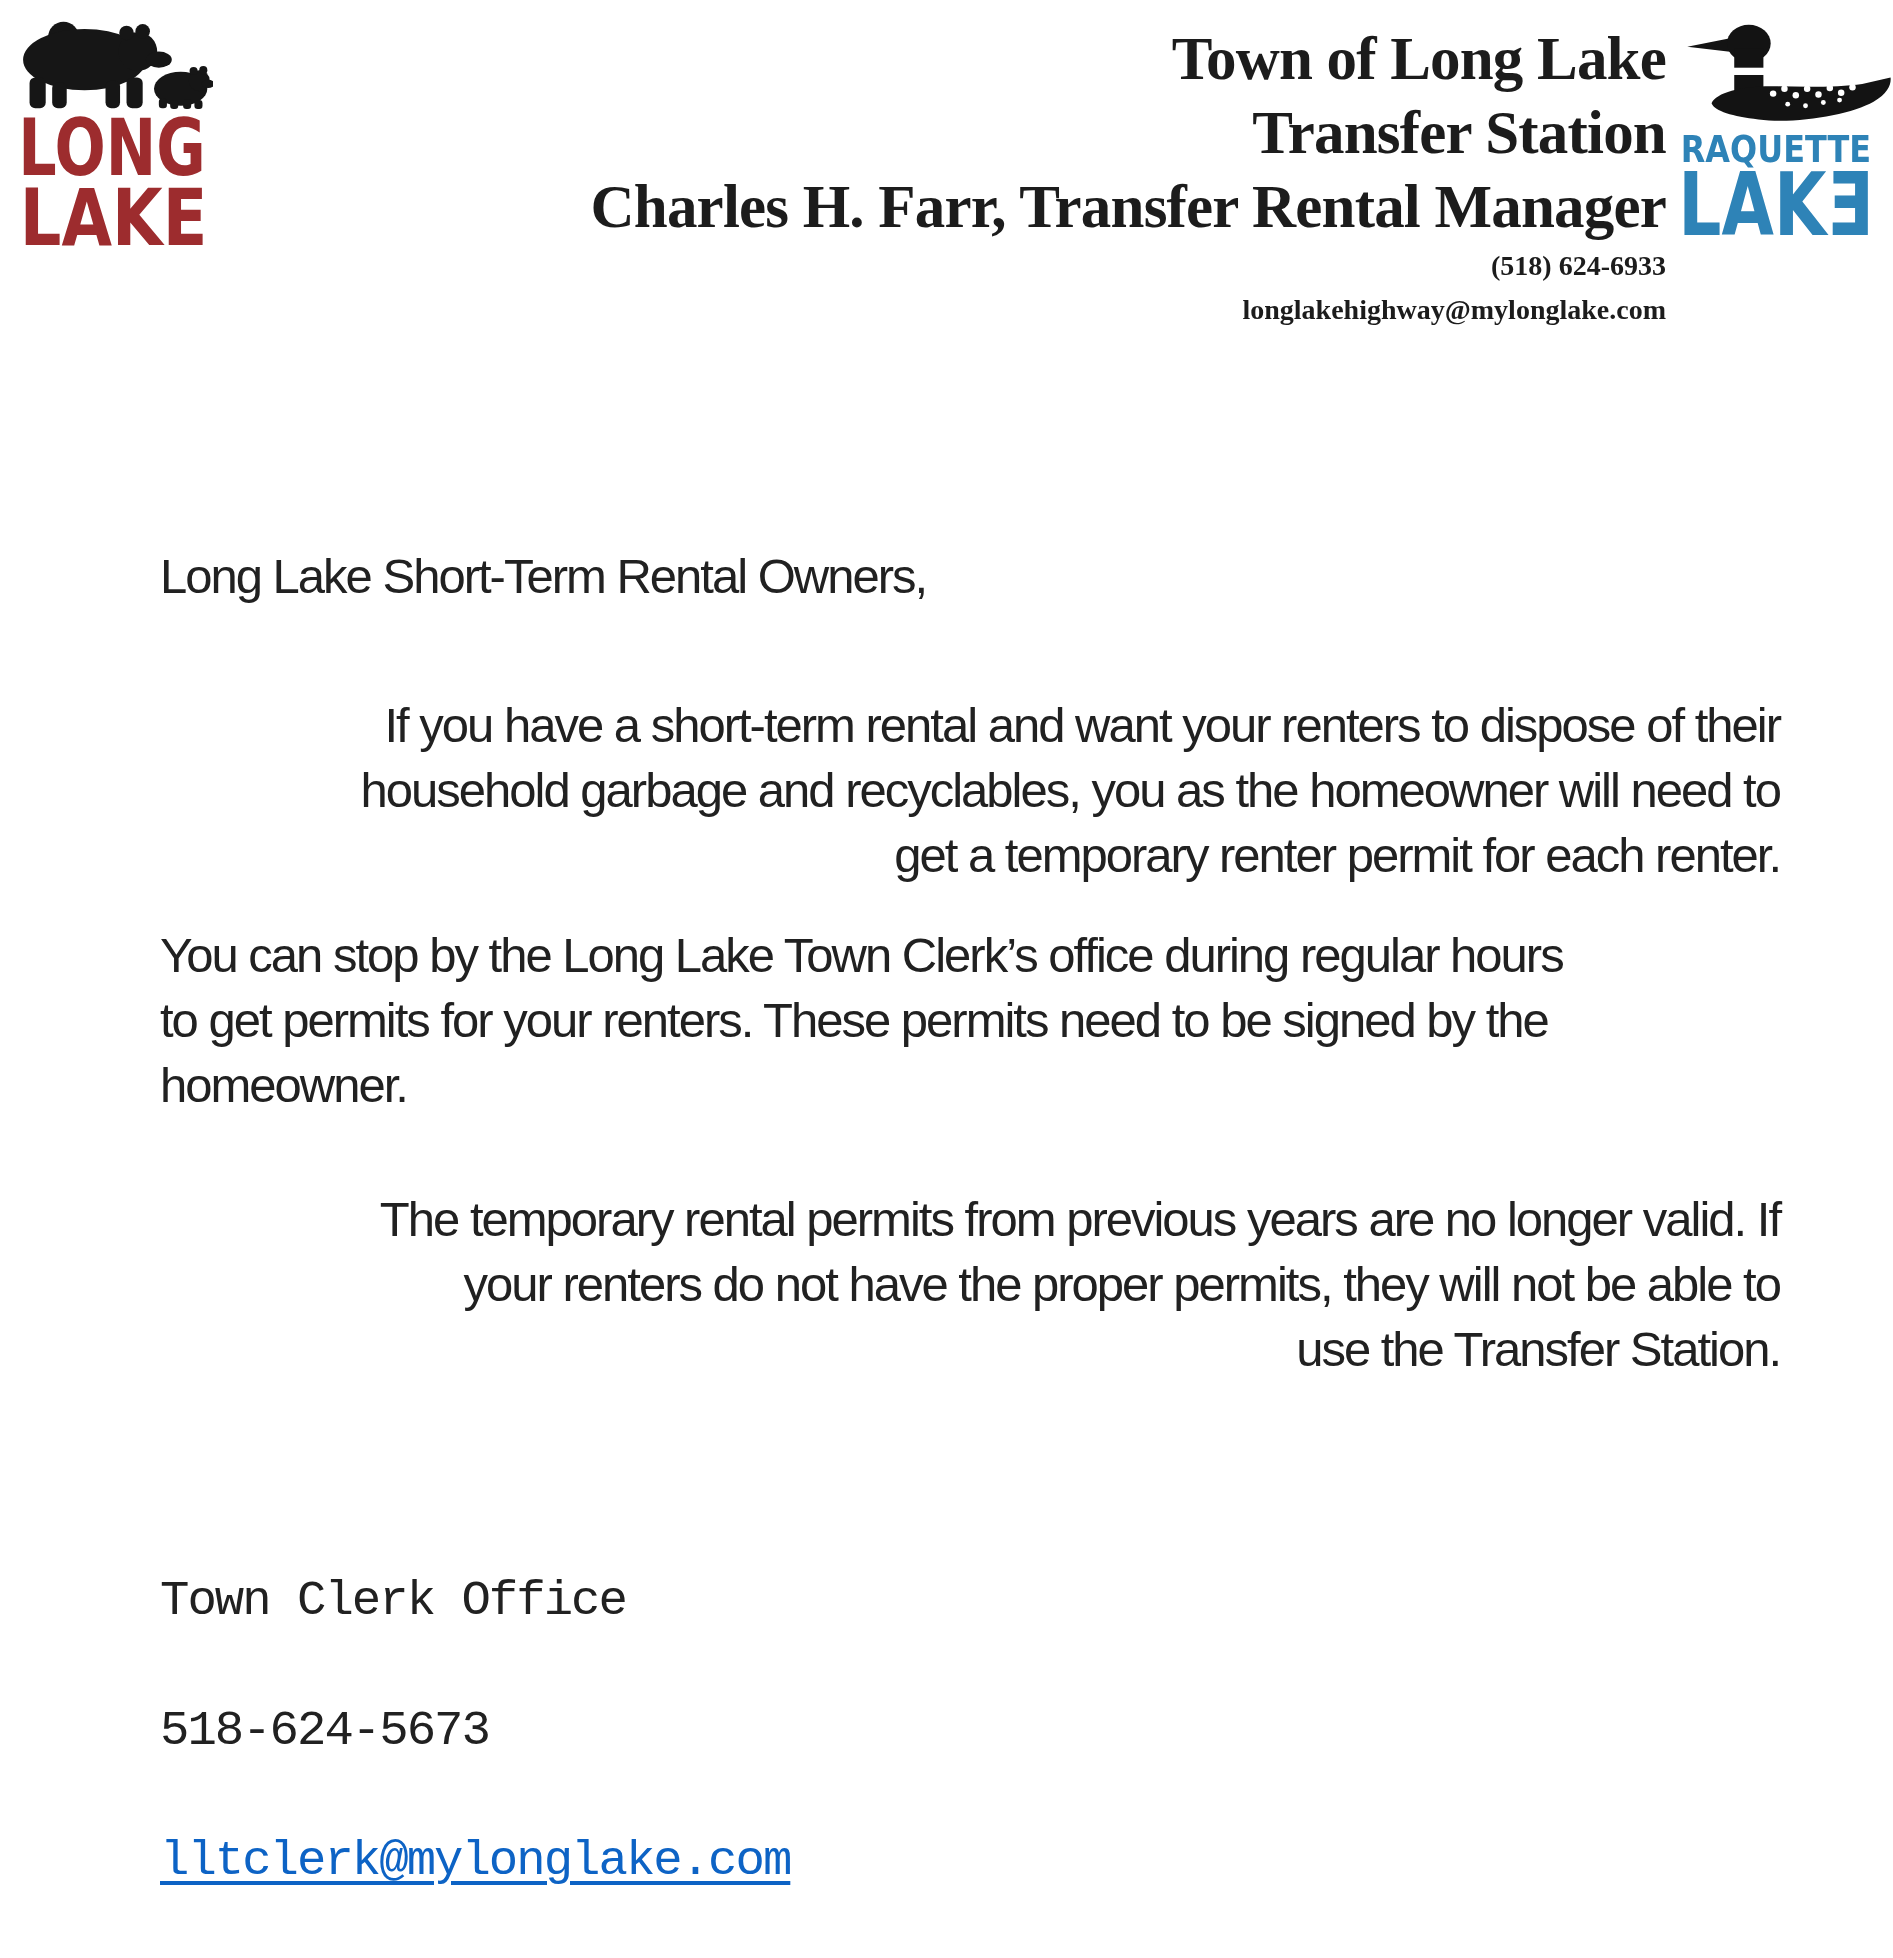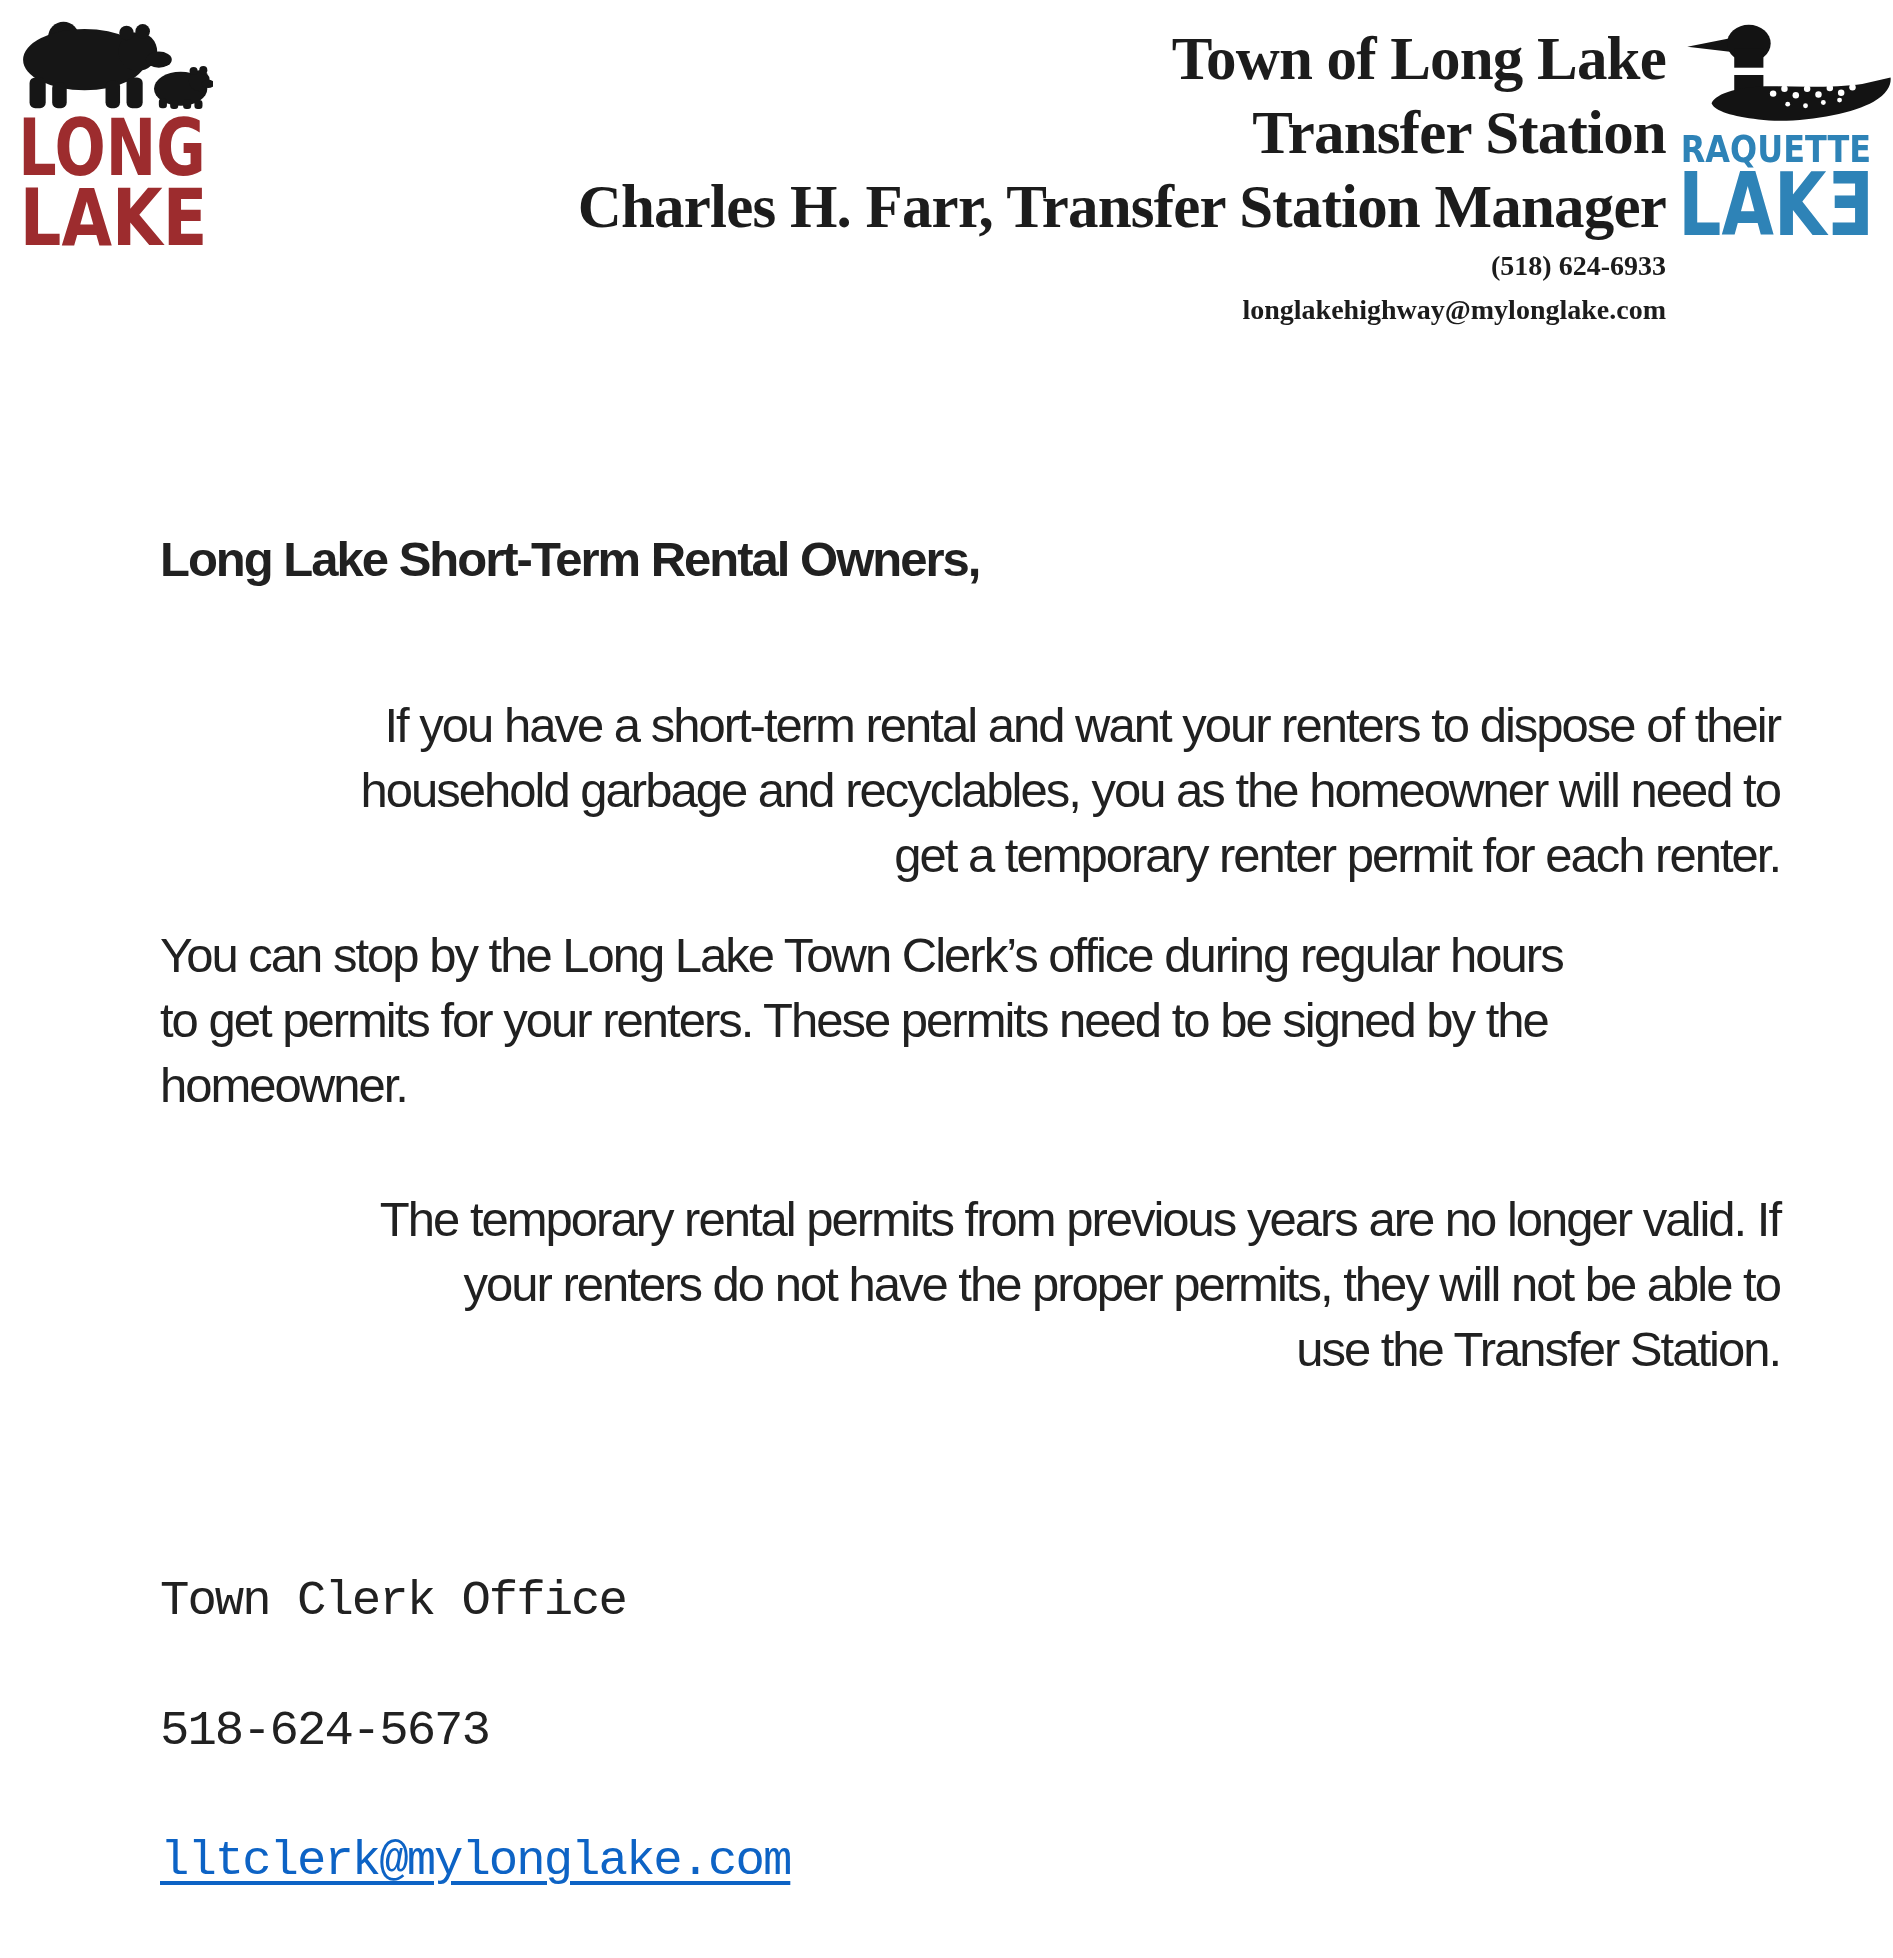--- a/index.html
+++ b/index.html
@@ -44,21 +44,21 @@
   .para{
     position:absolute;
     left:160px;
     width:1620px;
     font-size:49px;
     line-height:65px;
     letter-spacing:-2px;
     color:#212121;
     white-space:pre-line;
   }
-  #salutation{top:527px;font-weight:bold;}
+  #salutation{top:544px;}
   #para1{top:693px;text-align:right;}
   #para2{top:923px;}
   #para3{top:1187px;text-align:right;}
   #signature{top:1504px;}
   .sig-line{line-height:65px; white-space:nowrap;font-family:Liberation Mono, monospace;}
   a.email-link{
     color:#0d63c5;
     text-decoration:underline;
     text-decoration-thickness:4px;
     text-underline-offset:7.3px;
@@ -124,21 +124,21 @@
         <circle cx="234" cy="100" r="3"></circle>
       </g>
     </g>
     <text class="logo-word" x="38" y="177" font-size="47" fill="#2e83b7" textLength="235" lengthAdjust="spacingAndGlyphs">RAQUETTE</text>
     <text class="logo-word" x="35" y="266" font-size="108" fill="#2e83b7" textLength="240" lengthAdjust="spacingAndGlyphs">LAKƎ</text>
   </svg>
 
   <div class="header-center">
     <div class="title-line">Town of Long Lake</div>
     <div class="title-line">Transfer Station</div>
-    <div class="title-line">Charles H. Farr, Transfer Station Manager</div>
+    <div class="title-line">Charles H. Farr, Transfer Rental Manager</div>
     <div class="header-sub">(518) 624-6933</div>
     <div class="header-sub">longlakehighway@mylonglake.com</div>
   </div>
 
   <div id="salutation" class="para">Long Lake Short-Term Rental Owners,</div>
 
   <div id="para1" class="para">If you have a short-term rental and want your renters to dispose of their
 household garbage and recyclables, you as the homeowner will need to
 get a temporary renter permit for each renter.</div>
 

